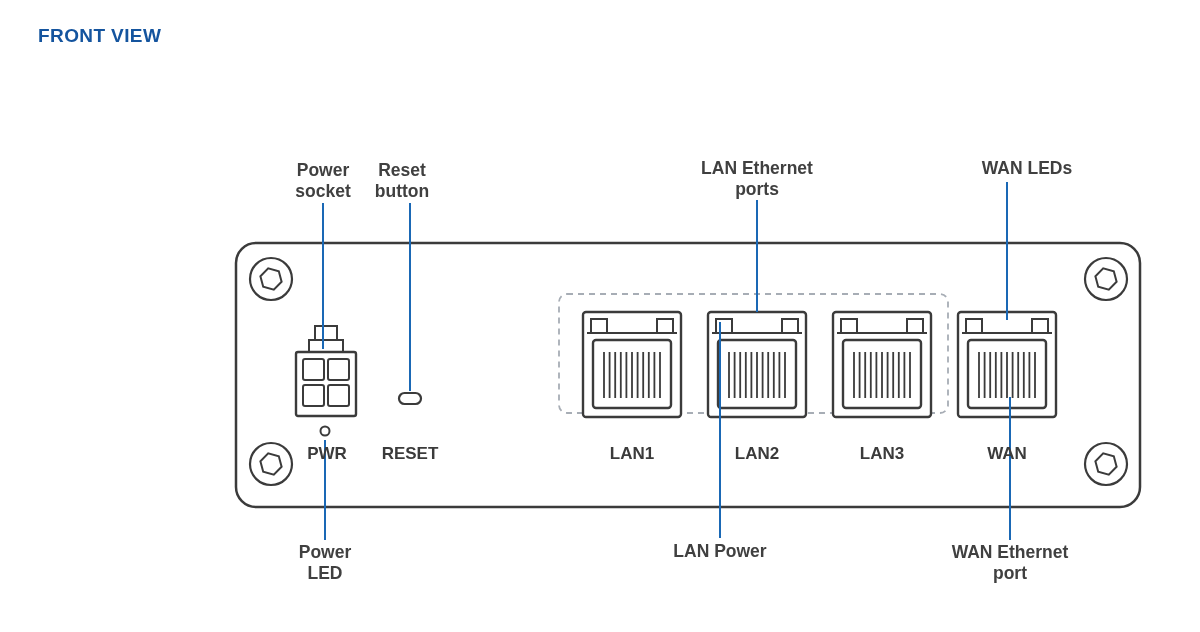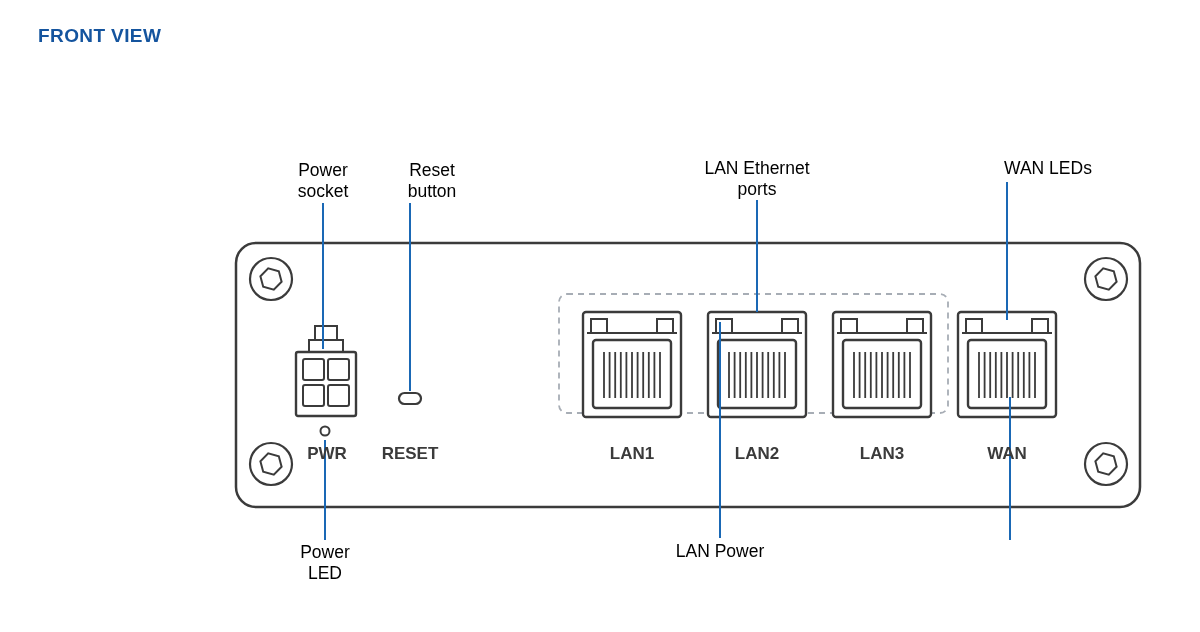--- a/index.html
+++ b/index.html
@@ -17,23 +17,23 @@
     color:#14549e;
     font-size:19px;
     font-weight:bold;
     letter-spacing:0.4px;
   }
   .art { position:absolute; left:0; top:0; }
   .callout {
     position:absolute;
     transform:translateX(-50%);
     text-align:center;
-    color:#000000;
+    color:#404040;
     font-size:17.5px;
-    font-weight:normal;
+    font-weight:bold;
     line-height:21px;
   }
 </style>
 </head>
 <body>
 
 <div class="stage">
 
   <div class="title">FRONT VIEW</div>
 
@@ -96,24 +96,25 @@
       <text x="410" y="459">RESET</text>
       <text x="632" y="459">LAN1</text>
       <text x="757" y="459">LAN2</text>
       <text x="882" y="459">LAN3</text>
       <text x="1007" y="459">WAN</text>
     </g>
   </svg>
 
   <div class="callout" style="left:323px; top:160px; width:78px;">Power socket</div>
 
-  <div class="callout" style="left:432px; top:160px; width:72px;">Reset button</div>
+  <div class="callout" style="left:402px; top:160px; width:72px;">Reset button</div>
 
   <div class="callout" style="left:757px; top:158px; width:136px;">LAN Ethernet ports</div>
 
-  <div class="callout" style="left:1048px; top:158px; width:140px;">WAN LEDs</div>
+  <div class="callout" style="left:1027px; top:158px; width:140px;">WAN LEDs</div>
 
   <div class="callout" style="left:325px; top:542px; width:70px;text-align:center;">Power LED</div>
 
   <div class="callout" style="left:720px; top:541px; width:110px;">LAN Power</div>
 
+  <div class="callout" style="left:1010px; top:542px; width:146px;">WAN Ethernet port</div>
 
 </div>
 
 </body></html>

